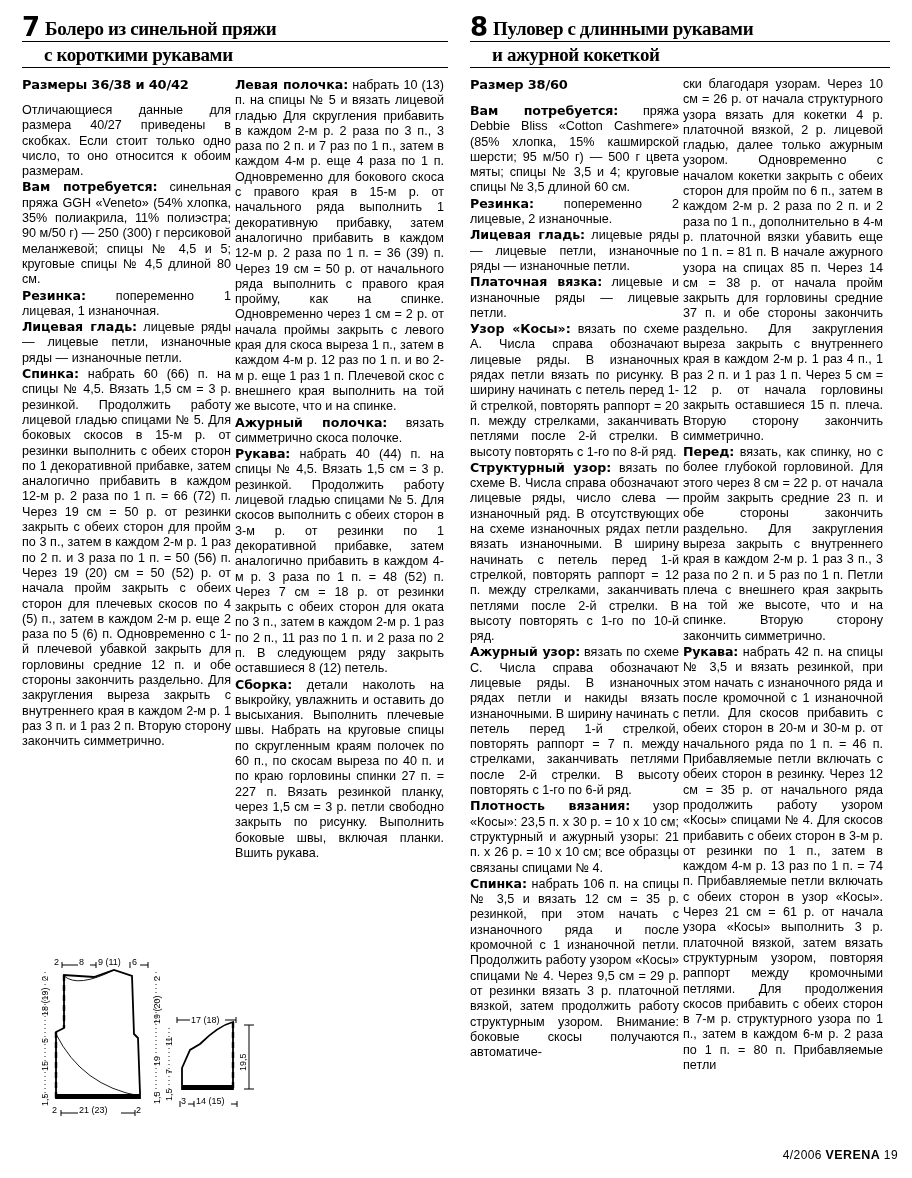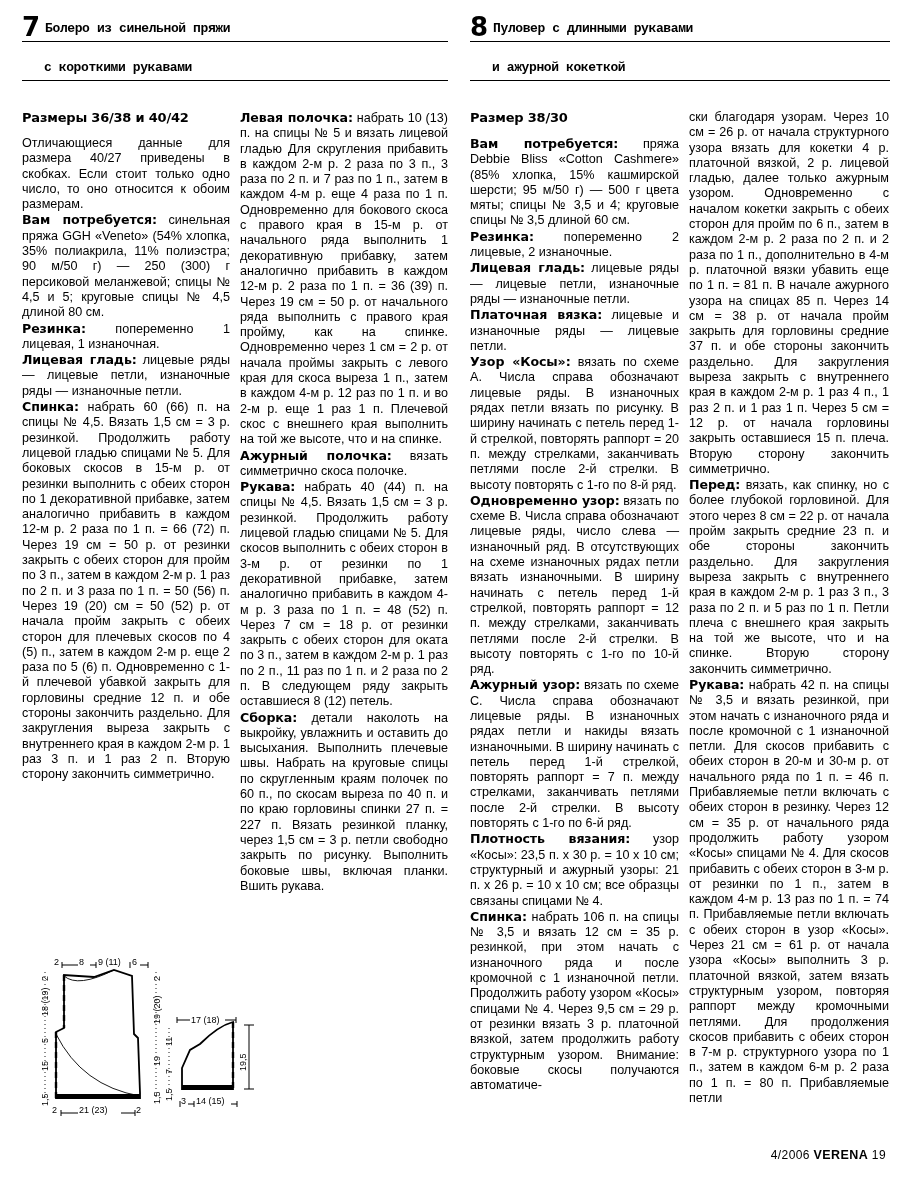--- a/index.html
+++ b/index.html
@@ -39,45 +39,44 @@
     margin-bottom: 9px;
   }
   .head-line {
     display: flex;
     align-items: flex-end;
     border-bottom: 1.6px solid #000;
     padding-bottom: 1px;
   }
   .head-line.second {
     padding-left: 22px;
-    margin-top: 14px;
+    margin-top: 1px;
   }
   .art-num {
     font-family: "DejaVu Sans", sans-serif;
     font-weight: bold;
     font-size: 26px;
     line-height: 26px;
     margin-right: 6px;
     letter-spacing: -1px;
   }
   .art-title {
-    font-family: Liberation Mono, monospace;
+    font-family: Liberation Serif, serif;
     font-weight: bold;
-    font-size: 13px;
+    font-size: 19px;
     line-height: 23px;
     letter-spacing: -0.4px;
     white-space: nowrap;
   }
 
   
   .cols {
     display: flex;
-    gap: 10px;
+    gap: 4px;
     flex: 1;
-    margin-top: 20px;
   }
   .col {
     width: 209px;
     font-size: 12.6px;
     line-height: 15.3px;
     text-align: justify;
     text-justify: inter-word;
     hyphens: manual;
   }
   .col.narrow { width: 200px; }
@@ -106,21 +105,21 @@
   .diagram-wrap {
     margin-top: 6px;
     height: 190px;
     position: relative;
   }
   svg.diagram { display: block; }
 
   
   .footer {
     position: absolute;
-    right: 26px;
+    right: 14px;
     bottom: 16px;
     font-size: 12px;
     letter-spacing: 0.4px;
   }
   .footer .mag { font-weight: bold; font-size: 12.5px; }
 </style>
 </head>
 <body>
 
 <div class="page">
@@ -263,27 +262,27 @@
           <span class="art-title">Пуловер с длинными рукавами</span>
         </div>
         <div class="head-line second">
           <span class="art-title">и ажурной кокеткой</span>
         </div>
       </div>
 
       <div class="cols">
 
         <div class="col">
-          <div class="sz-head">Размер 38/30</div>
+          <div class="sz-head">Размер 38/60</div>
           <p><b class="lead">Вам потребуется:</b><span> пряжа Debbie Bliss «Cotton Cashmere» (85% хлопка, 15% кашмирской шерсти; 95 м/50 г) — 500 г цвета мяты; спицы № 3,5 и 4; круговые спицы № 3,5 длиной 60 см.</span></p>
           <p><b class="lead">Резинка:</b><span> попеременно 2 лицевые, 2 изнаночные.</span></p>
           <p><b class="lead">Лицевая гладь:</b><span> лицевые ряды — лицевые петли, изнаночные ряды — изнаночные петли.</span></p>
           <p><b class="lead">Платочная вязка:</b><span> лицевые и изнаночные ряды — лицевые петли.</span></p>
           <p><b class="lead">Узор «Косы»:</b><span> вязать по схеме A. Числа справа обозначают лицевые ряды. В изнаночных рядах петли вязать по рисунку. В ширину начинать с петель перед 1-й стрелкой, повторять раппорт = 20 п. между стрелками, заканчивать петлями после 2-й стрелки. В высоту повторять с 1-го по 8-й ряд.</span></p>
-          <p><b class="lead">Одновременно узор:</b><span> вязать по схеме B. Числа справа обозначают лицевые ряды, число слева — изнаночный ряд. В отсутствующих на схеме изнаночных рядах петли вязать изнаночными. В ширину начинать с петель перед 1-й стрелкой, повторять раппорт = 12 п. между стрелками, заканчивать петлями после 2-й стрелки. В высоту повторять с 1-го по 10-й ряд.</span></p>
+          <p><b class="lead">Структурный узор:</b><span> вязать по схеме B. Числа справа обозначают лицевые ряды, число слева — изнаночный ряд. В отсутствующих на схеме изнаночных рядах петли вязать изнаночными. В ширину начинать с петель перед 1-й стрелкой, повторять раппорт = 12 п. между стрелками, заканчивать петлями после 2-й стрелки. В высоту повторять с 1-го по 10-й ряд.</span></p>
           <p><b class="lead">Ажурный узор:</b><span> вязать по схеме C. Числа справа обозначают лицевые ряды. В изнаночных рядах петли и накиды вязать изнаночными. В ширину начинать с петель перед 1-й стрелкой, повторять раппорт = 7 п. между стрелками, заканчивать петлями после 2-й стрелки. В высоту повторять с 1-го по 6-й ряд.</span></p>
           <p><b class="lead">Плотность вязания:</b><span> узор «Косы»: 23,5 п. х 30 р. = 10 x 10 см; структурный и ажурный узоры: 21 п. х 26 р. = 10 x 10 см; все образцы связаны спицами № 4.</span></p>
           <p><b class="lead">Спинка:</b><span> набрать 106 п. на спицы № 3,5 и вязать 12 см = 35 р. резинкой, при этом начать с изнаночного ряда и после кромочной с 1 изнаночной петли. Продолжить работу узором «Косы» спицами № 4. Через 9,5 см = 29 р. от резинки вязать 3 р. платочной вязкой, затем продолжить работу структурным узором. </span><span class="ul">Внимание:</span><span> боковые скосы получаются автоматиче-</span></p>
         </div>
 
         <div class="col narrow">
           <p><span>ски благодаря узорам. Через 10 см = 26 р. от начала структурного узора вязать для кокетки 4 р. платочной вязкой, 2 р. лицевой гладью, далее только ажурным узором. Одновременно с началом кокетки закрыть с обеих сторон для пройм по 6 п., затем в каждом 2-м р. 2 раза по 2 п. и 2 раза по 1 п., дополнительно в 4-м р. платочной вязки убавить еще по 1 п. = 81 п. В начале ажурного узора на спицах 85 п. Через 14 см = 38 р. от начала пройм закрыть для горловины средние 37 п. и обе стороны закончить раздельно. Для закругления выреза закрыть с внутреннего края в каждом 2-м р. 1 раз 4 п., 1 раз 2 п. и 1 раз 1 п. Через 5 см = 12 р. от начала горловины закрыть оставшиеся 15 п. плеча. Вторую сторону закончить симметрично.</span></p>
           <p><b class="lead">Перед:</b><span> вязать, как спинку, но с более глубокой горловиной. Для этого через 8 см = 22 р. от начала пройм закрыть средние 23 п. и обе стороны закончить раздельно. Для закругления выреза закрыть с внутреннего края в каждом 2-м р. 1 раз 3 п., 3 раза по 2 п. и 5 раз по 1 п. Петли плеча с внешнего края закрыть на той же высоте, что и на спинке. Вторую сторону закончить симметрично.</span></p>
           <p><b class="lead">Рукава:</b><span> набрать 42 п. на спицы № 3,5 и вязать резинкой, при этом начать с изнаночного ряда и после кромочной с 1 изнаночной петли. Для скосов прибавить с обеих сторон в 20-м и 30-м р. от начального ряда по 1 п. = 46 п. Прибавляемые петли включать с обеих сторон в резинку. Через 12 см = 35 р. от начального ряда продолжить работу узором «Косы» спицами № 4. Для скосов прибавить с обеих сторон в 3-м р. от резинки по 1 п., затем в каждом 4-м р. 13 раз по 1 п. = 74 п. Прибавляемые петли включать с обеих сторон в узор «Косы». Через 21 см = 61 р. от начала узора «Косы» выполнить 3 р. платочной вязкой, затем вязать структурным узором, повторяя раппорт между кромочными петлями. Для продолжения скосов прибавить с обеих сторон в 7-м р. структурного узора по 1 п., затем в каждом 6-м р. 2 раза по 1 п. = 80 п. Прибавляемые петли</span></p>
         </div>

